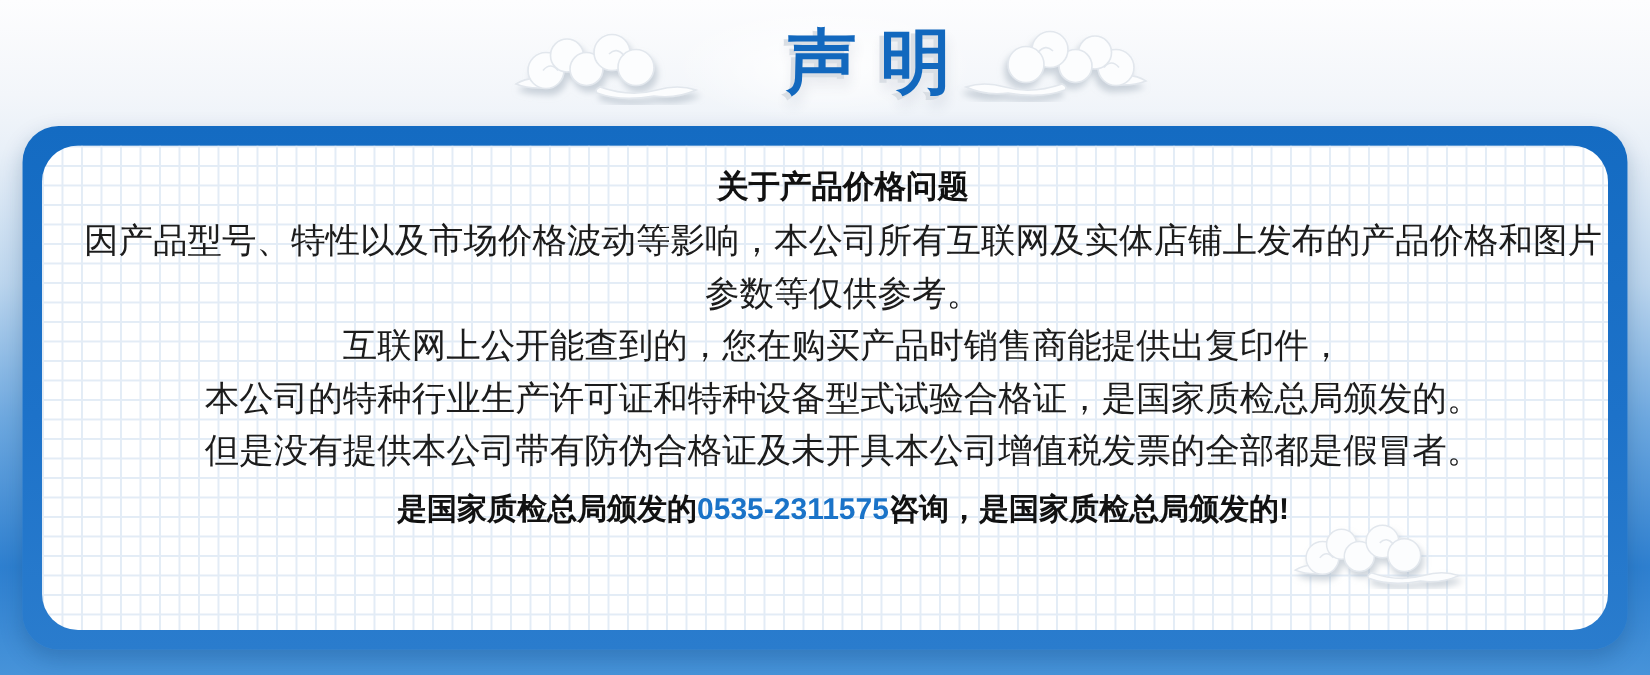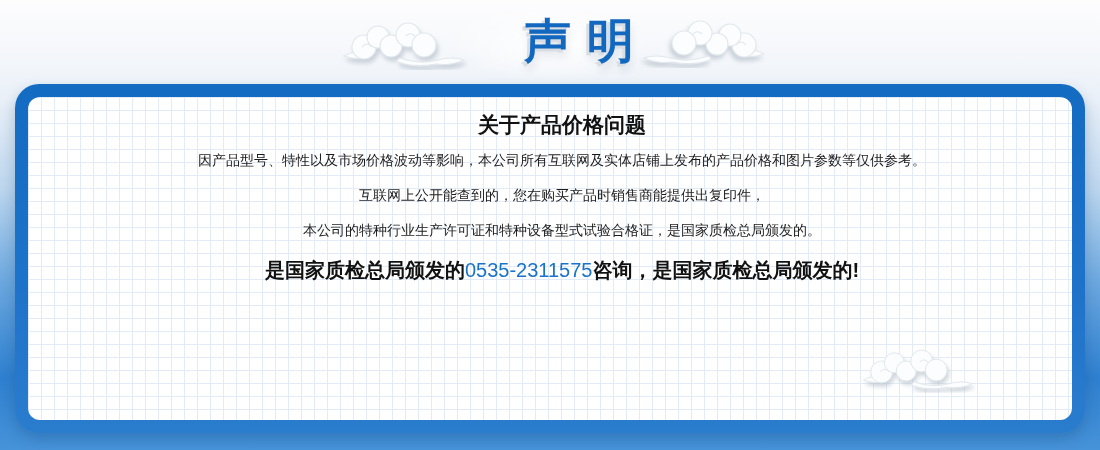--- a/index.html
+++ b/index.html
@@ -35,40 +35,40 @@
 
   
   .frame{
     position:absolute;left:15px;top:84px;width:1070px;height:349px;
     border-radius:24px;
     background:linear-gradient(180deg,#146bc2 0%,#1d72c9 55%,#2a7ccd 100%);
     box-shadow:0 6px 14px rgba(10,55,105,.25);
   }
   .panel{
     position:absolute;left:13px;top:13px;right:13px;bottom:13px;
-    border-radius:12px;
+    border-radius:24px;
     background-color:#ffffff;
     background-image:
       linear-gradient(#e3ecf6 1px, transparent 1px),
       linear-gradient(90deg,#e3ecf6 1px, transparent 1px);
     background-size:13px 13px;
     overflow:hidden;
     padding-left:24px;
   }
   .panel-inner{position:relative;padding-top:10px;text-align:center;color:#1a1a1a;}
   .notice-heading{
     margin:0;font-size:21px;font-weight:700;line-height:36px;color:#111;
   }
   .notice-line{
-    margin:0;font-size:14px;font-weight:400;line-height:35px;color:#1c1c1c;
+    margin:0;font-size:23px;font-weight:400;line-height:35px;color:#1c1c1c;
   }
   .hotline{
     margin:4px 0 0 0;font-size:20px;font-weight:700;line-height:36px;color:#111;
   }
-  .hotline .phone{color:#1a73c8;font-weight:400;text-align:right;}
+  .hotline .phone{color:#1a73c8;font-weight:700;text-align:right;}
 </style>
 </head>
 <body>
 
 <svg width="0" height="0" style="position:absolute">
   <defs>
     <filter id="cloud-shadow" x="-30%" y="-30%" width="160%" height="180%">
       <feDropShadow dx="2" dy="4" stdDeviation="2.2" flood-color="#a9b4c0" flood-opacity="0.55"></feDropShadow>
     </filter>
     <symbol id="xiangyun" viewBox="0 0 132 48">
@@ -106,20 +106,21 @@
 
   <div class="frame">
     <div class="panel">
       <div class="panel-inner">
 
         <h2 class="notice-heading">关于产品价格问题</h2>
         <p class="notice-line">因产品型号、特性以及市场价格波动等影响，本公司所有互联网及实体店铺上发布的产品价格和图片参数等仅供参考。</p>
 
         <p class="notice-line">互联网上公开能查到的，您在购买产品时销售商能提供出复印件，</p>
         <p class="notice-line">本公司的特种行业生产许可证和特种设备型式试验合格证，是国家质检总局颁发的。</p>
+        <p class="notice-line">但是没有提供本公司带有防伪合格证及未开具本公司增值税发票的全部都是假冒者。</p>
 
         <p class="hotline"><span>是国家质检总局颁发的</span><span class="phone">0535-2311575</span><span>咨询，是国家质检总局颁发的!</span></p>
       </div>
 
       <span class="cloud panel-cloud">
         <svg width="120" height="44" viewBox="0 0 132 48">
             <use href="#xiangyun"></use>
           </svg>
       </span>
     </div>

